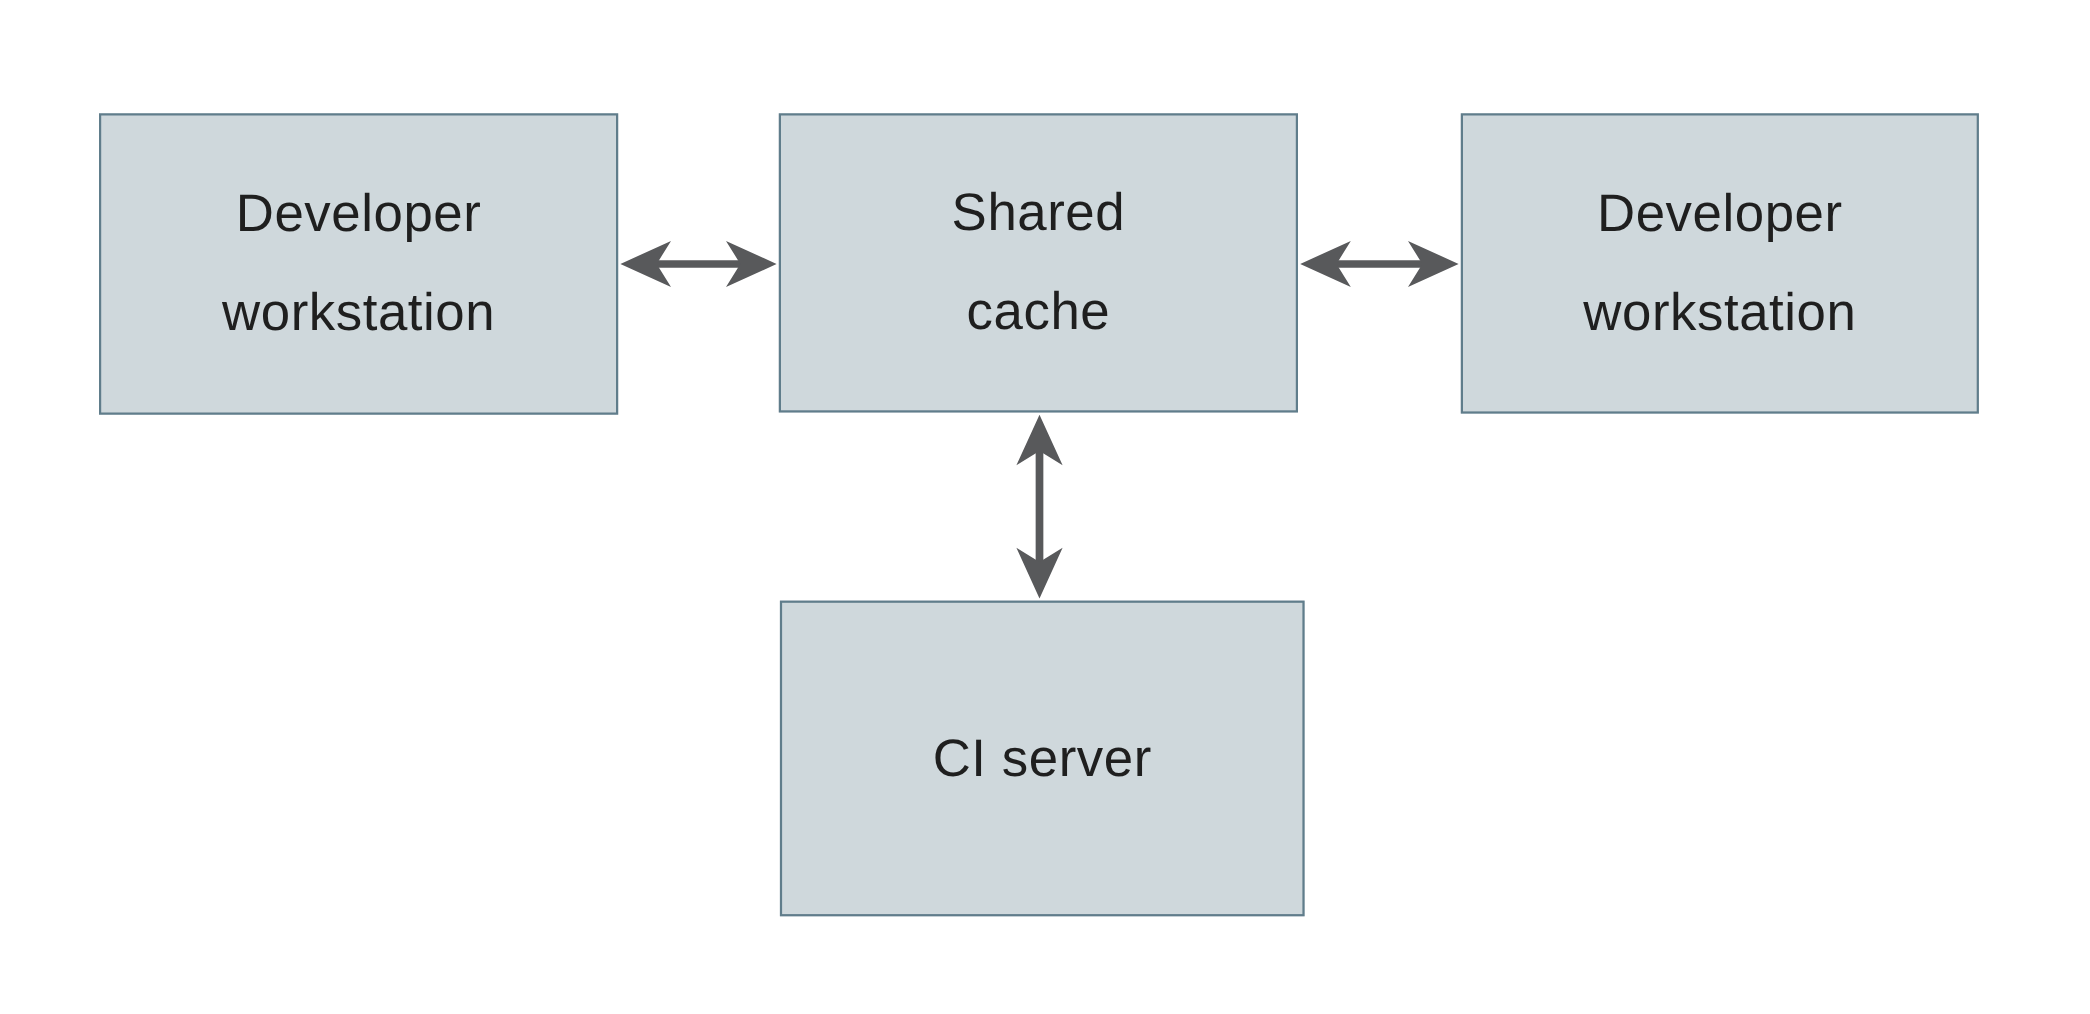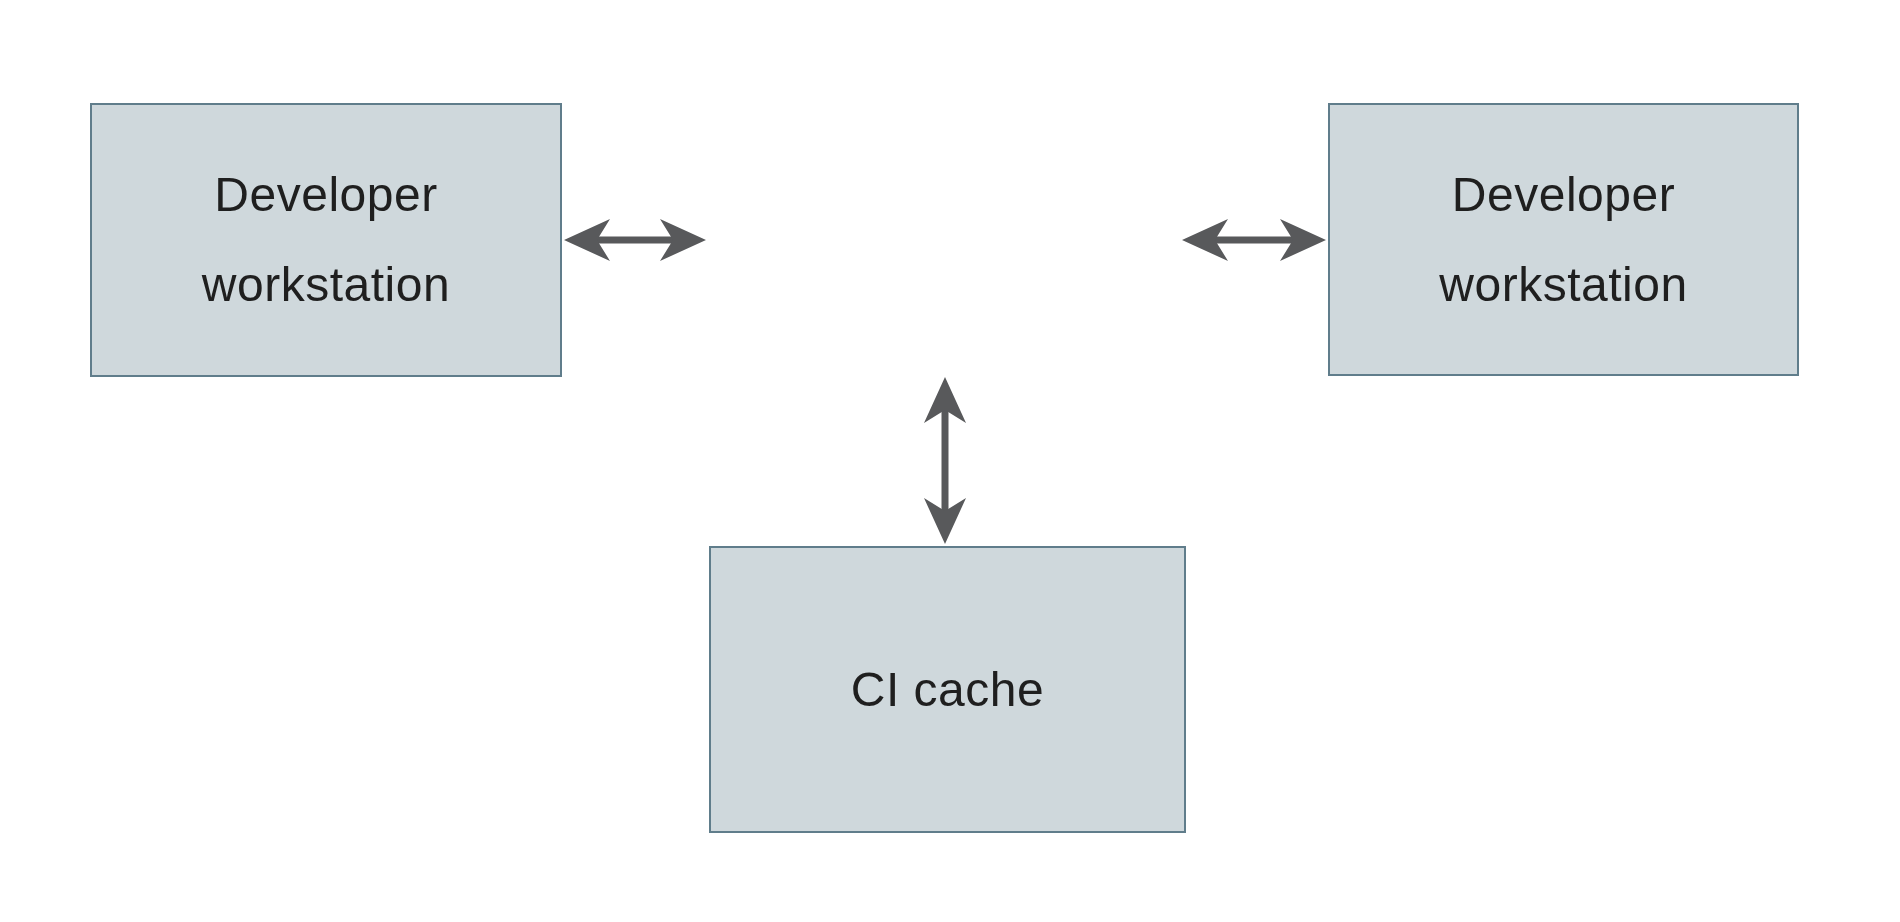--- a/index.html
+++ b/index.html
@@ -68,23 +68,27 @@
       <polygon points="945,377 924,423 945,410 966,423" fill="#58595b"></polygon>
       <polygon points="945,544 924,498 945,511 966,498" fill="#58595b"></polygon>
     </g>
   </svg>
 
   <div class="node node-dev-left">
     <span class="node-label">Developer
 workstation</span>
   </div>
 
+  <div class="node node-shared">
+    <span class="node-label">Shared
+cache</span>
+  </div>
 
   <div class="node node-dev-right">
     <span class="node-label">Developer
 workstation</span>
   </div>
 
   <div class="node node-ci">
-    <span class="node-label">CI cache</span>
+    <span class="node-label">CI server</span>
   </div>
 
 </div>
 
 </body></html>

